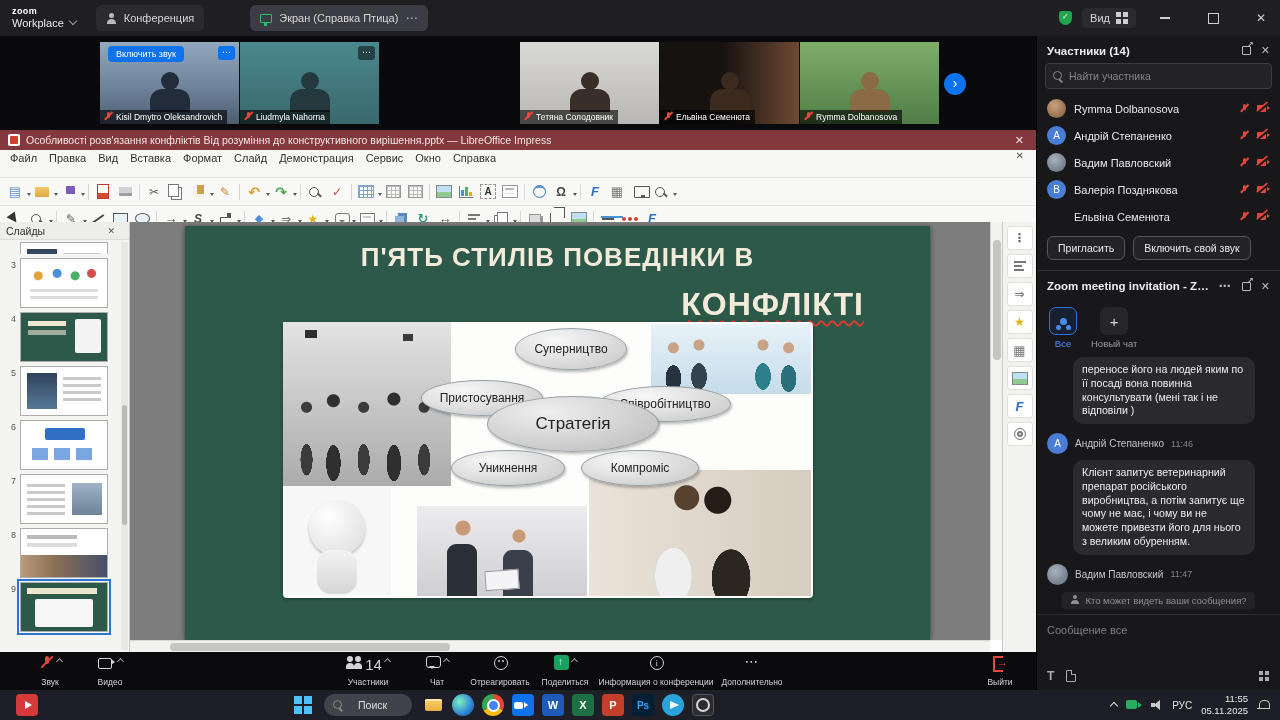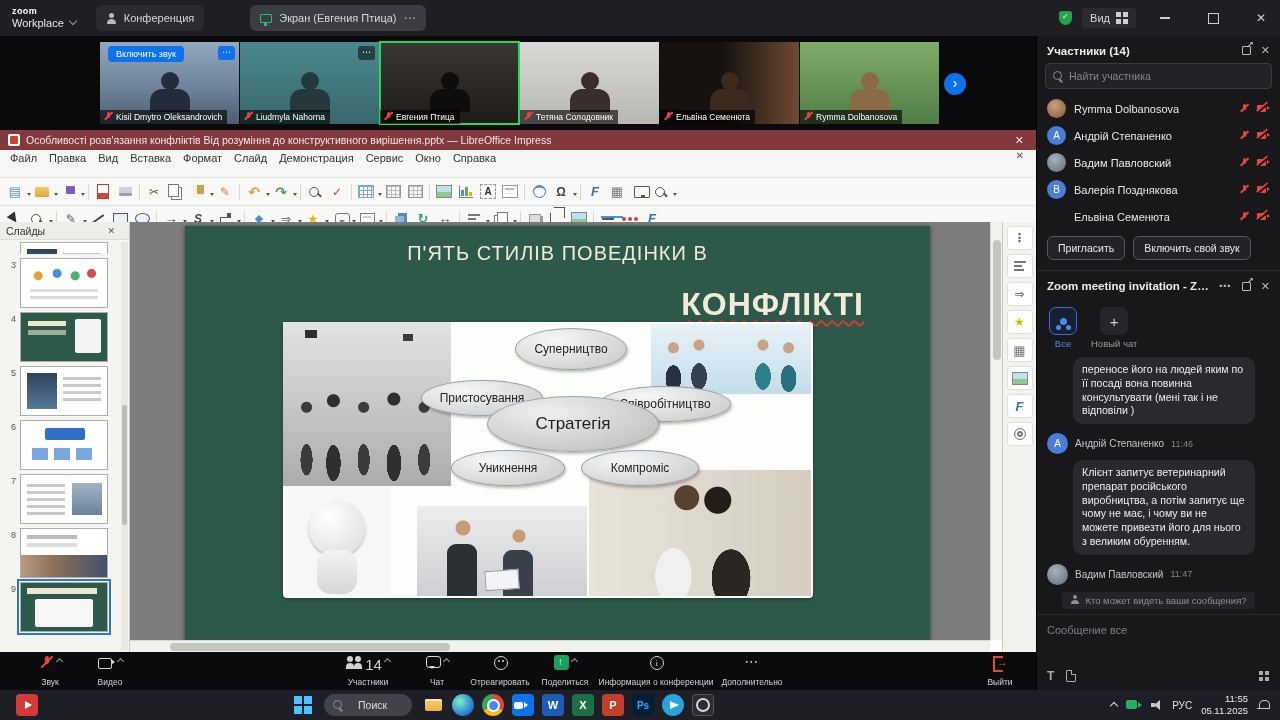--- a/index.html
+++ b/index.html
@@ -148,21 +148,21 @@
 .m8::after{content:"";position:absolute;left:0;right:0;bottom:0;height:22px;background:linear-gradient(90deg,#b99b7e,#8a6f55 40%,#44506b)}
 .m9{background:#2d594b}
 .m9::before{content:"";position:absolute;left:6px;top:5px;width:70px;height:6px;background:#efe6cf}
 .m9::after{content:"";position:absolute;left:14px;top:16px;width:58px;height:28px;background:#f6f6f6;border-radius:2px}
 .ls-scroll{position:absolute;right:1px;top:20px;bottom:2px;width:7px;background:#e7e7e3}
 .ls-scroll::before{content:"";position:absolute;left:1px;top:40%;width:5px;height:120px;background:#bcbcb6;border-radius:3px}
 
 
 .lo-canvas{position:absolute;left:130px;top:92px;right:46px;bottom:12px;background:#7d7d7d;overflow:hidden}
 #slide{position:absolute;left:55px;top:4px;width:745px;height:414px;background:#2d594b;box-shadow:0 1px 5px rgba(0,0,0,.55)}
-.s-t1{position:absolute;left:0;right:0;top:16px;text-align:center;font-size:20px;font-weight:normal;color:#f2ebd9;letter-spacing:1px}
+.s-t1{position:absolute;left:0;right:0;top:16px;text-align:center;font-size:26px;font-weight:bold;color:#f2ebd9;letter-spacing:1px}
 .s-t2{position:absolute;left:0;right:66px;top:60px;text-align:right;font-size:32px;font-weight:bold;color:#f2ebd9;letter-spacing:1px}
 .wavy{text-decoration:underline;text-decoration-style:wavy;text-decoration-color:#e03a2f;text-decoration-thickness:2px;text-underline-offset:5px}
 .s-card{position:absolute;left:98px;top:96px;width:530px;height:276px;background:#fdfdfc;border-radius:4px;box-shadow:0 1px 4px rgba(0,0,0,.35)}
 .oval{position:absolute;border-radius:50%;background:radial-gradient(ellipse at 35% 28%,#f7f7f7,#c6c6c6);border:1px solid #98a0a8;display:flex;align-items:center;justify-content:center;font-size:12px;color:#222;box-shadow:1px 2px 3px rgba(0,0,0,.28);z-index:3;text-align:center}
 .oval.big{font-size:17px;background:radial-gradient(ellipse at 35% 28%,#efefef,#b9b9b9)}
 .ph{position:absolute;overflow:hidden;z-index:1}
 .p-crowd{background:linear-gradient(180deg,#e0e0e0,#b9b9b9 55%,#9c9c9c);background-image:radial-gradient(circle at 14% 52%,#3b3b3b 5px,transparent 6px),radial-gradient(circle at 30% 48%,#2f2f2f 6px,transparent 7px),radial-gradient(circle at 48% 52%,#3b3b3b 5px,transparent 6px),radial-gradient(circle at 66% 47%,#2f2f2f 6px,transparent 7px),radial-gradient(circle at 84% 52%,#3b3b3b 5px,transparent 6px),radial-gradient(ellipse 10px 26px at 14% 84%,#3b3b3b 60%,transparent 61%),radial-gradient(ellipse 12px 30px at 30% 86%,#2f2f2f 60%,transparent 61%),radial-gradient(ellipse 10px 26px at 48% 84%,#3b3b3b 60%,transparent 61%),radial-gradient(ellipse 12px 30px at 66% 86%,#2f2f2f 60%,transparent 61%),radial-gradient(ellipse 10px 26px at 84% 84%,#3b3b3b 60%,transparent 61%),linear-gradient(#2f2f2f 0 0),linear-gradient(#3b3b3b 0 0),linear-gradient(180deg,#e3e3e3,#ababab)}
 .p-crowd{background-repeat:no-repeat;background-size:auto,auto,auto,auto,auto,auto,auto,auto,auto,auto,12px 8px,10px 7px,cover;background-position:0 0,0 0,0 0,0 0,0 0,0 0,0 0,0 0,0 0,0 0,22px 8px,120px 12px,0 0}
 .p-argue{background:linear-gradient(180deg,#e8f2f8,#c4dcea);background-image:radial-gradient(circle at 14% 34%,#caa285 5px,transparent 6px),radial-gradient(circle at 30% 30%,#caa285 5px,transparent 6px),radial-gradient(circle at 70% 30%,#caa285 5px,transparent 6px),radial-gradient(circle at 86% 34%,#caa285 5px,transparent 6px),radial-gradient(ellipse 13px 22px at 14% 78%,#27323f 60%,transparent 61%),radial-gradient(ellipse 13px 22px at 30% 75%,#34414f 60%,transparent 61%),radial-gradient(ellipse 13px 22px at 70% 75%,#2e7f8c 60%,transparent 61%),radial-gradient(ellipse 13px 22px at 86% 78%,#2a6f7b 60%,transparent 61%),linear-gradient(180deg,#e8f2f8,#c4dcea)}
 .p-ears{background:#f7f7f7}
@@ -320,21 +320,21 @@
         <span class="zl2">Workplace</span>
         <i class="chev-dn"></i>
       </div>
   </div>
   <div class="t-tab">
     <i class="ic-pers"></i>
     <span>Конференция</span>
   </div>
   <div class="t-tab active">
     <i class="ic-mon"></i>
-    <span>Экран (Евгения Птица)</span>
+    <span>Экран (Справка Птица)</span>
     <i class="dots">⋯</i>
   </div>
   <div class="win-right">
     <i class="shield"></i>
     <div class="view-btn">
       <span>Вид</span>
       <i class="grid4"></i>
     </div>
     <div class="wc wc-min"></div>
     <div class="wc wc-max"></div>
@@ -346,24 +346,20 @@
   <div class="vthumb vt1" style="left:100px">
     <i class="bust"></i>
     <div class="unmute-pill">Включить звук</div>
     <div class="more-blue">⋯</div>
     <div class="name-chip"><i class="chipmic"></i><span>Kisil Dmytro Oleksandrovich</span></div>
   </div>
   <div class="vthumb vt2" style="left:240px">
     <i class="bust"></i>
     <div class="more-dark">⋯</div>
     <div class="name-chip"><i class="chipmic"></i><span>Liudmyla Nahorna</span></div>
-  </div>
-  <div class="vthumb vt3 speaking" style="left:380px">
-    <i class="bust"></i>
-    <div class="name-chip"><i class="chipmic"></i><span>Евгения Птица</span></div>
   </div>
   <div class="vthumb vt4" style="left:520px">
     <i class="bust"></i>
     <div class="name-chip"><i class="chipmic"></i><span>Тетяна Солодовник</span></div>
   </div>
   <div class="vthumb vt5" style="left:660px">
     <i class="bust"></i>
     <div class="name-chip"><i class="chipmic"></i><span>Ельвіна Семенюта</span></div>
   </div>
   <div class="vthumb vt6" style="left:800px">

